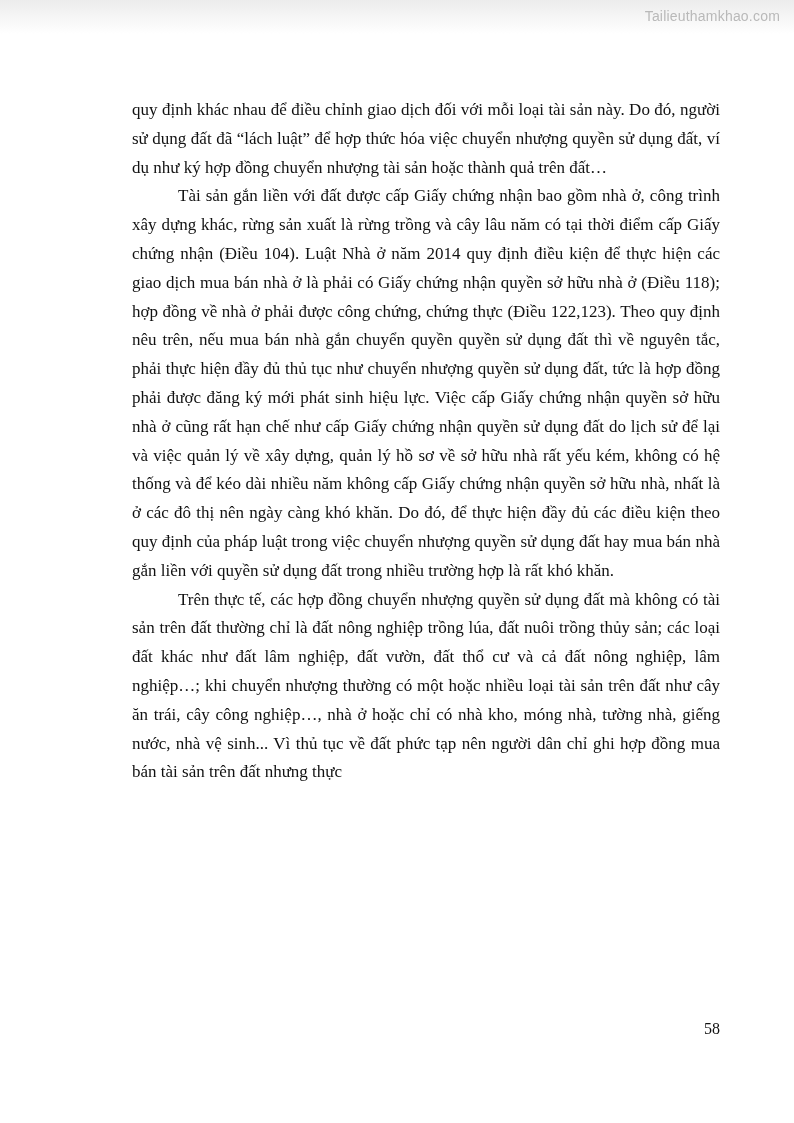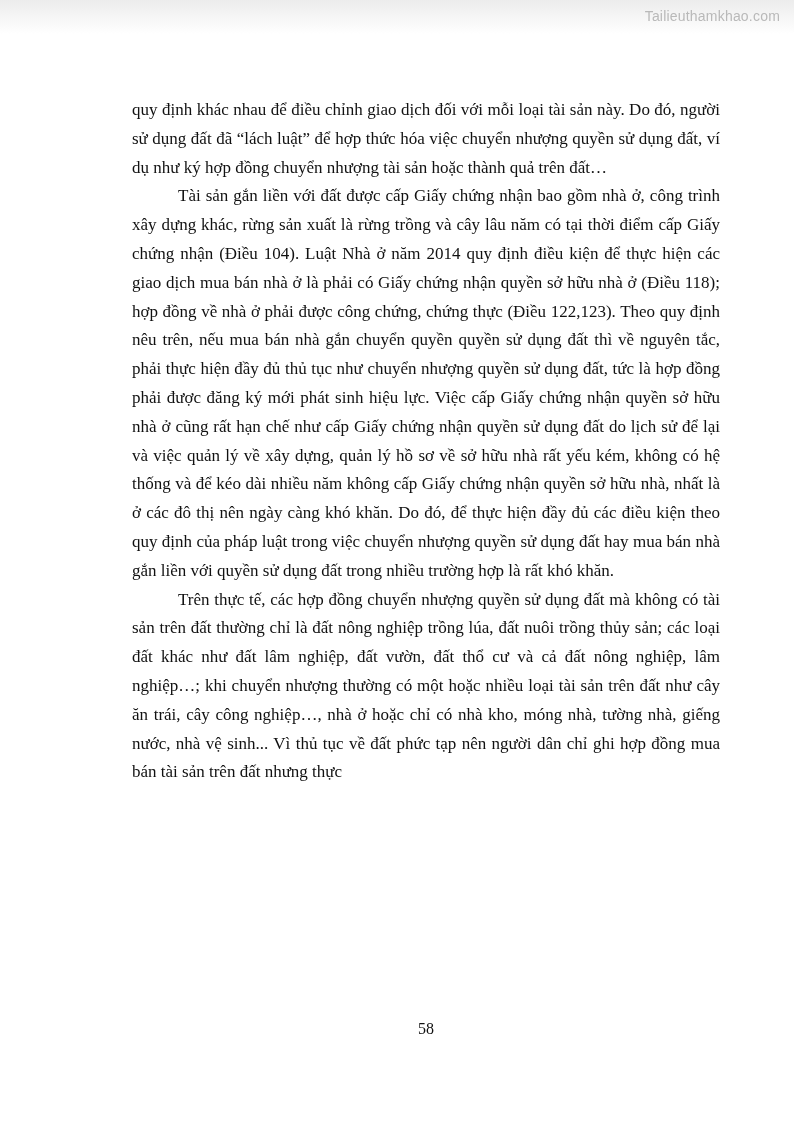--- a/index.html
+++ b/index.html
@@ -46,21 +46,21 @@
     margin: 0;
   }
   .content p.indented {
     text-indent: 46px;
   }
   .page-number {
     position: absolute;
     top: 1020px;
     left: 132px;
     width: 588px;
-    text-align: center;
+    text-align: right;
     font-size: 16px;
     color: #111111;
   }
 </style>
 </head>
 <body>
 
 <div class="page">
   <div class="page-top-shade"></div>
 

